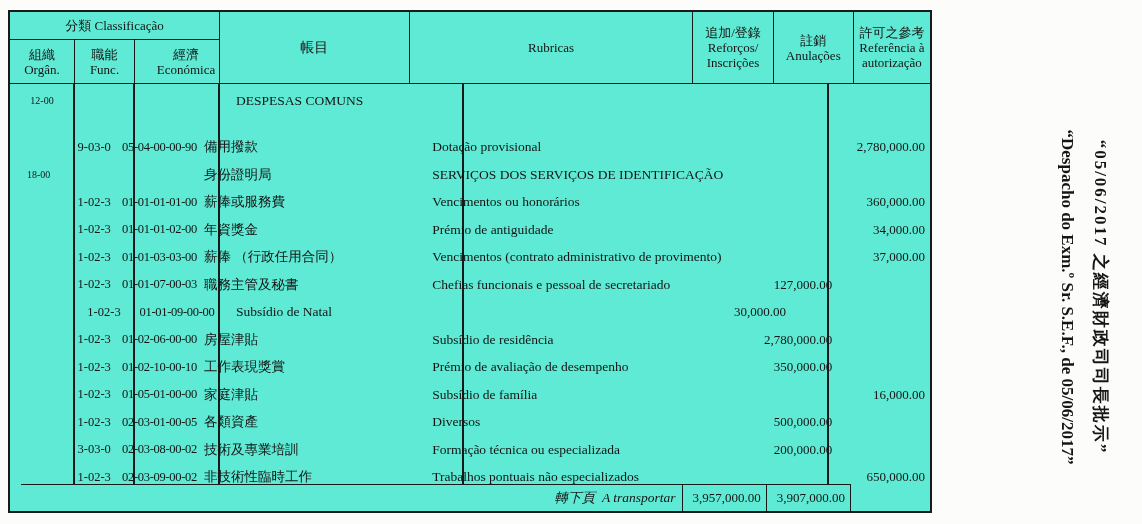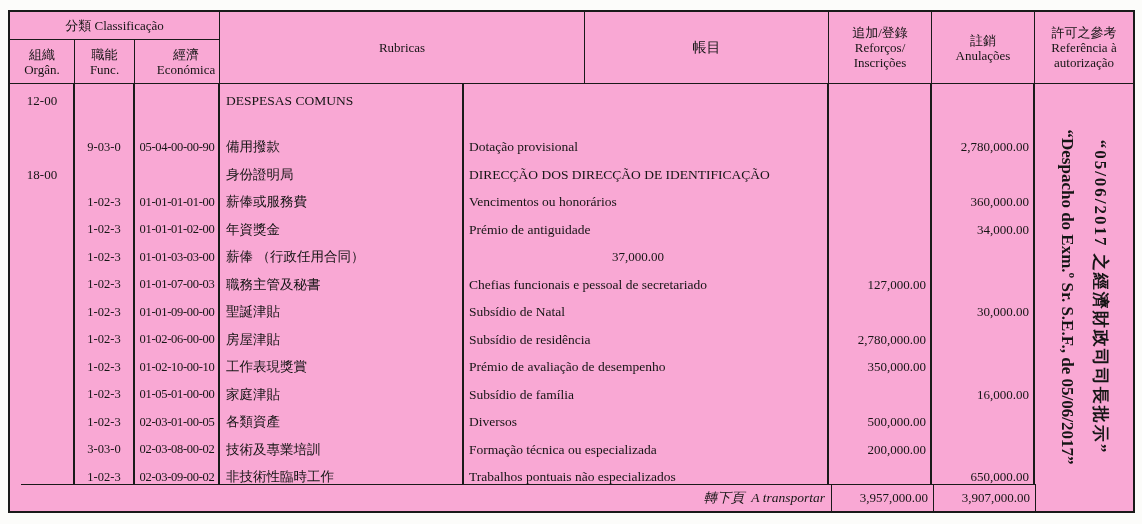--- a/index.html
+++ b/index.html
@@ -3,22 +3,22 @@
 <meta charset="utf-8">
 <style>
   html,body { margin:0; padding:0; background:#ffffff; }
   .page {
     position:relative; width:1142px; height:524px;
     background:#fcfcfa; color:#151515;
     font-family:"Liberation Serif","DejaVu Serif",serif;
     overflow:hidden;
   }
   .table {
-    position:absolute; left:8px; top:10px; width:1127px; height:503px;
-    border:2px solid #1a1a1a; box-sizing:border-box; background:#f9a8d4;
+    position:absolute; left:8px; top:10px; width:924px; height:503px;
+    border:2px solid #1a1a1a; box-sizing:border-box; background:#5eead4;
   }
   
   .header { display:flex; height:72px; border-bottom:1.5px solid #1a1a1a; box-sizing:border-box; }
   .hc {
     box-sizing:border-box; display:flex; flex-direction:column;
     align-items:center; justify-content:center; text-align:center;
     font-size:13px; line-height:15px;
   }
   .bl { border-left:1.5px solid #1a1a1a; }
   .h-class { width:209px; display:flex; flex-direction:column; box-sizing:border-box; }
@@ -29,25 +29,25 @@
   .h-rubricas { width:365px; }
   .h-reforcos { width:103px; } .h-anulacoes { width:103px; } .h-ref { width:99px; }
   
   .body { position:relative; height:400px; overflow:hidden; }
   .vline { position:absolute; top:0; bottom:0; width:1.5px; background:#1a1a1a; }
   .v1{left:63px;} .v2{left:123px;} .v3{left:208px;} .v4{left:452px;} .v5{left:817px;} .v6{left:920px;} .v7{left:1023px;}
   .rows { position:absolute; left:0; top:0; right:0; bottom:0; padding-top:3px; }
   .body-row { display:flex; height:27.5px; align-items:center; }
   .rows .body-row:first-child { margin-bottom:19px; }
   .cell { box-sizing:border-box; }
-  .c-organ { width:64px; text-align:center; font-size:13px; }
+  .c-organ { width:64px; text-align:center; font-size:10px; }
   .c-func { width:60px; text-align:center; font-size:12.5px; }
   .c-econ { width:86px; text-align:center; font-size:12.5px; letter-spacing:-0.3px; }
   .c-account { width:243px; padding-left:6px; font-size:13.5px; white-space:nowrap; }
-  .c-rubrica { width:365px; padding-left:6px; font-size:13.5px; white-space:nowrap; }
+  .c-rubrica { width:365px; padding-left:16px; font-size:13.5px; white-space:nowrap; }
   .c-reforcos, .c-anulacoes { width:103px; text-align:right; padding-right:5px; font-size:13px; }
   
   .footer { display:flex; height:27px; box-sizing:border-box;padding-left:11px; }
   .f-label {
     width:818px; box-sizing:border-box; border-top:1.5px solid #1a1a1a;
     display:flex; align-items:center; justify-content:flex-end; gap:7px;
     padding-right:6px; font-style:italic; font-size:13.5px;
   }
   .f-amt {
     width:103px; box-sizing:border-box; border-top:1.5px solid #1a1a1a; border-left:1.5px solid #1a1a1a;
@@ -81,22 +81,22 @@
           <div class="hc w-func bl">
             <span>職能</span>
             <span>Func.</span>
           </div>
           <div class="hc w-econ bl">
             <span>經濟</span>
             <span>Económica</span>
           </div>
         </div>
       </div>
+      <div class="hc h-account bl">帳目</div>
       <div class="hc h-rubricas bl">Rubricas</div>
-      <div class="hc h-account bl">帳目</div>
       <div class="hc h-reforcos bl">
         <span>追加/登錄</span>
         <span>Reforços/</span>
         <span>Inscrições</span>
       </div>
       <div class="hc h-anulacoes bl">
         <span>註銷</span>
         <span>Anulações</span>
       </div>
       <div class="hc h-ref bl">
@@ -130,21 +130,21 @@
     <span class="cell c-account">備用撥款</span>
     <span class="cell c-rubrica">Dotação provisional</span>
     <span class="cell c-reforcos"></span>
     <span class="cell c-anulacoes">2,780,000.00</span>
   </div>
           <div class="body-row">
     <span class="cell c-organ">18-00</span>
     <span class="cell c-func"></span>
     <span class="cell c-econ"></span>
     <span class="cell c-account">身份證明局</span>
-    <span class="cell c-rubrica">DIRECÇÃO DOS DIRECÇÃO DE IDENTIFICAÇÃO</span>
+    <span class="cell c-rubrica">SERVIÇOS DOS SERVIÇOS DE IDENTIFICAÇÃO</span>
     <span class="cell c-reforcos"></span>
     <span class="cell c-anulacoes"></span>
   </div>
           <div class="body-row">
     <span class="cell c-organ"></span>
     <span class="cell c-func">1-02-3</span>
     <span class="cell c-econ">01-01-01-01-00</span>
     <span class="cell c-account">薪俸或服務費</span>
     <span class="cell c-rubrica">Vencimentos ou honorários</span>
     <span class="cell c-reforcos"></span>
@@ -157,37 +157,37 @@
     <span class="cell c-account">年資獎金</span>
     <span class="cell c-rubrica">Prémio de antiguidade</span>
     <span class="cell c-reforcos"></span>
     <span class="cell c-anulacoes">34,000.00</span>
   </div>
           <div class="body-row">
     <span class="cell c-organ"></span>
     <span class="cell c-func">1-02-3</span>
     <span class="cell c-econ">01-01-03-03-00</span>
     <span class="cell c-account">薪俸 （行政任用合同）</span>
+    <span class="cell c-rubrica">Vencimentos (contrato administrativo de provimento)</span>
     <span class="cell c-reforcos"></span>
     <span class="cell c-anulacoes">37,000.00</span>
   </div>
           <div class="body-row">
     <span class="cell c-organ"></span>
     <span class="cell c-func">1-02-3</span>
     <span class="cell c-econ">01-01-07-00-03</span>
     <span class="cell c-account">職務主管及秘書</span>
     <span class="cell c-rubrica">Chefias funcionais e pessoal de secretariado</span>
     <span class="cell c-reforcos">127,000.00</span>
     <span class="cell c-anulacoes"></span>
   </div>
           <div class="body-row">
     <span class="cell c-organ"></span>
     <span class="cell c-func">1-02-3</span>
     <span class="cell c-econ">01-01-09-00-00</span>
-    <span class="cell c-account">聖誕津貼</span>
     <span class="cell c-rubrica">Subsídio de Natal</span>
     <span class="cell c-reforcos"></span>
     <span class="cell c-anulacoes">30,000.00</span>
   </div>
           <div class="body-row">
     <span class="cell c-organ"></span>
     <span class="cell c-func">1-02-3</span>
     <span class="cell c-econ">01-02-06-00-00</span>
     <span class="cell c-account">房屋津貼</span>
     <span class="cell c-rubrica">Subsídio de residência</span>

